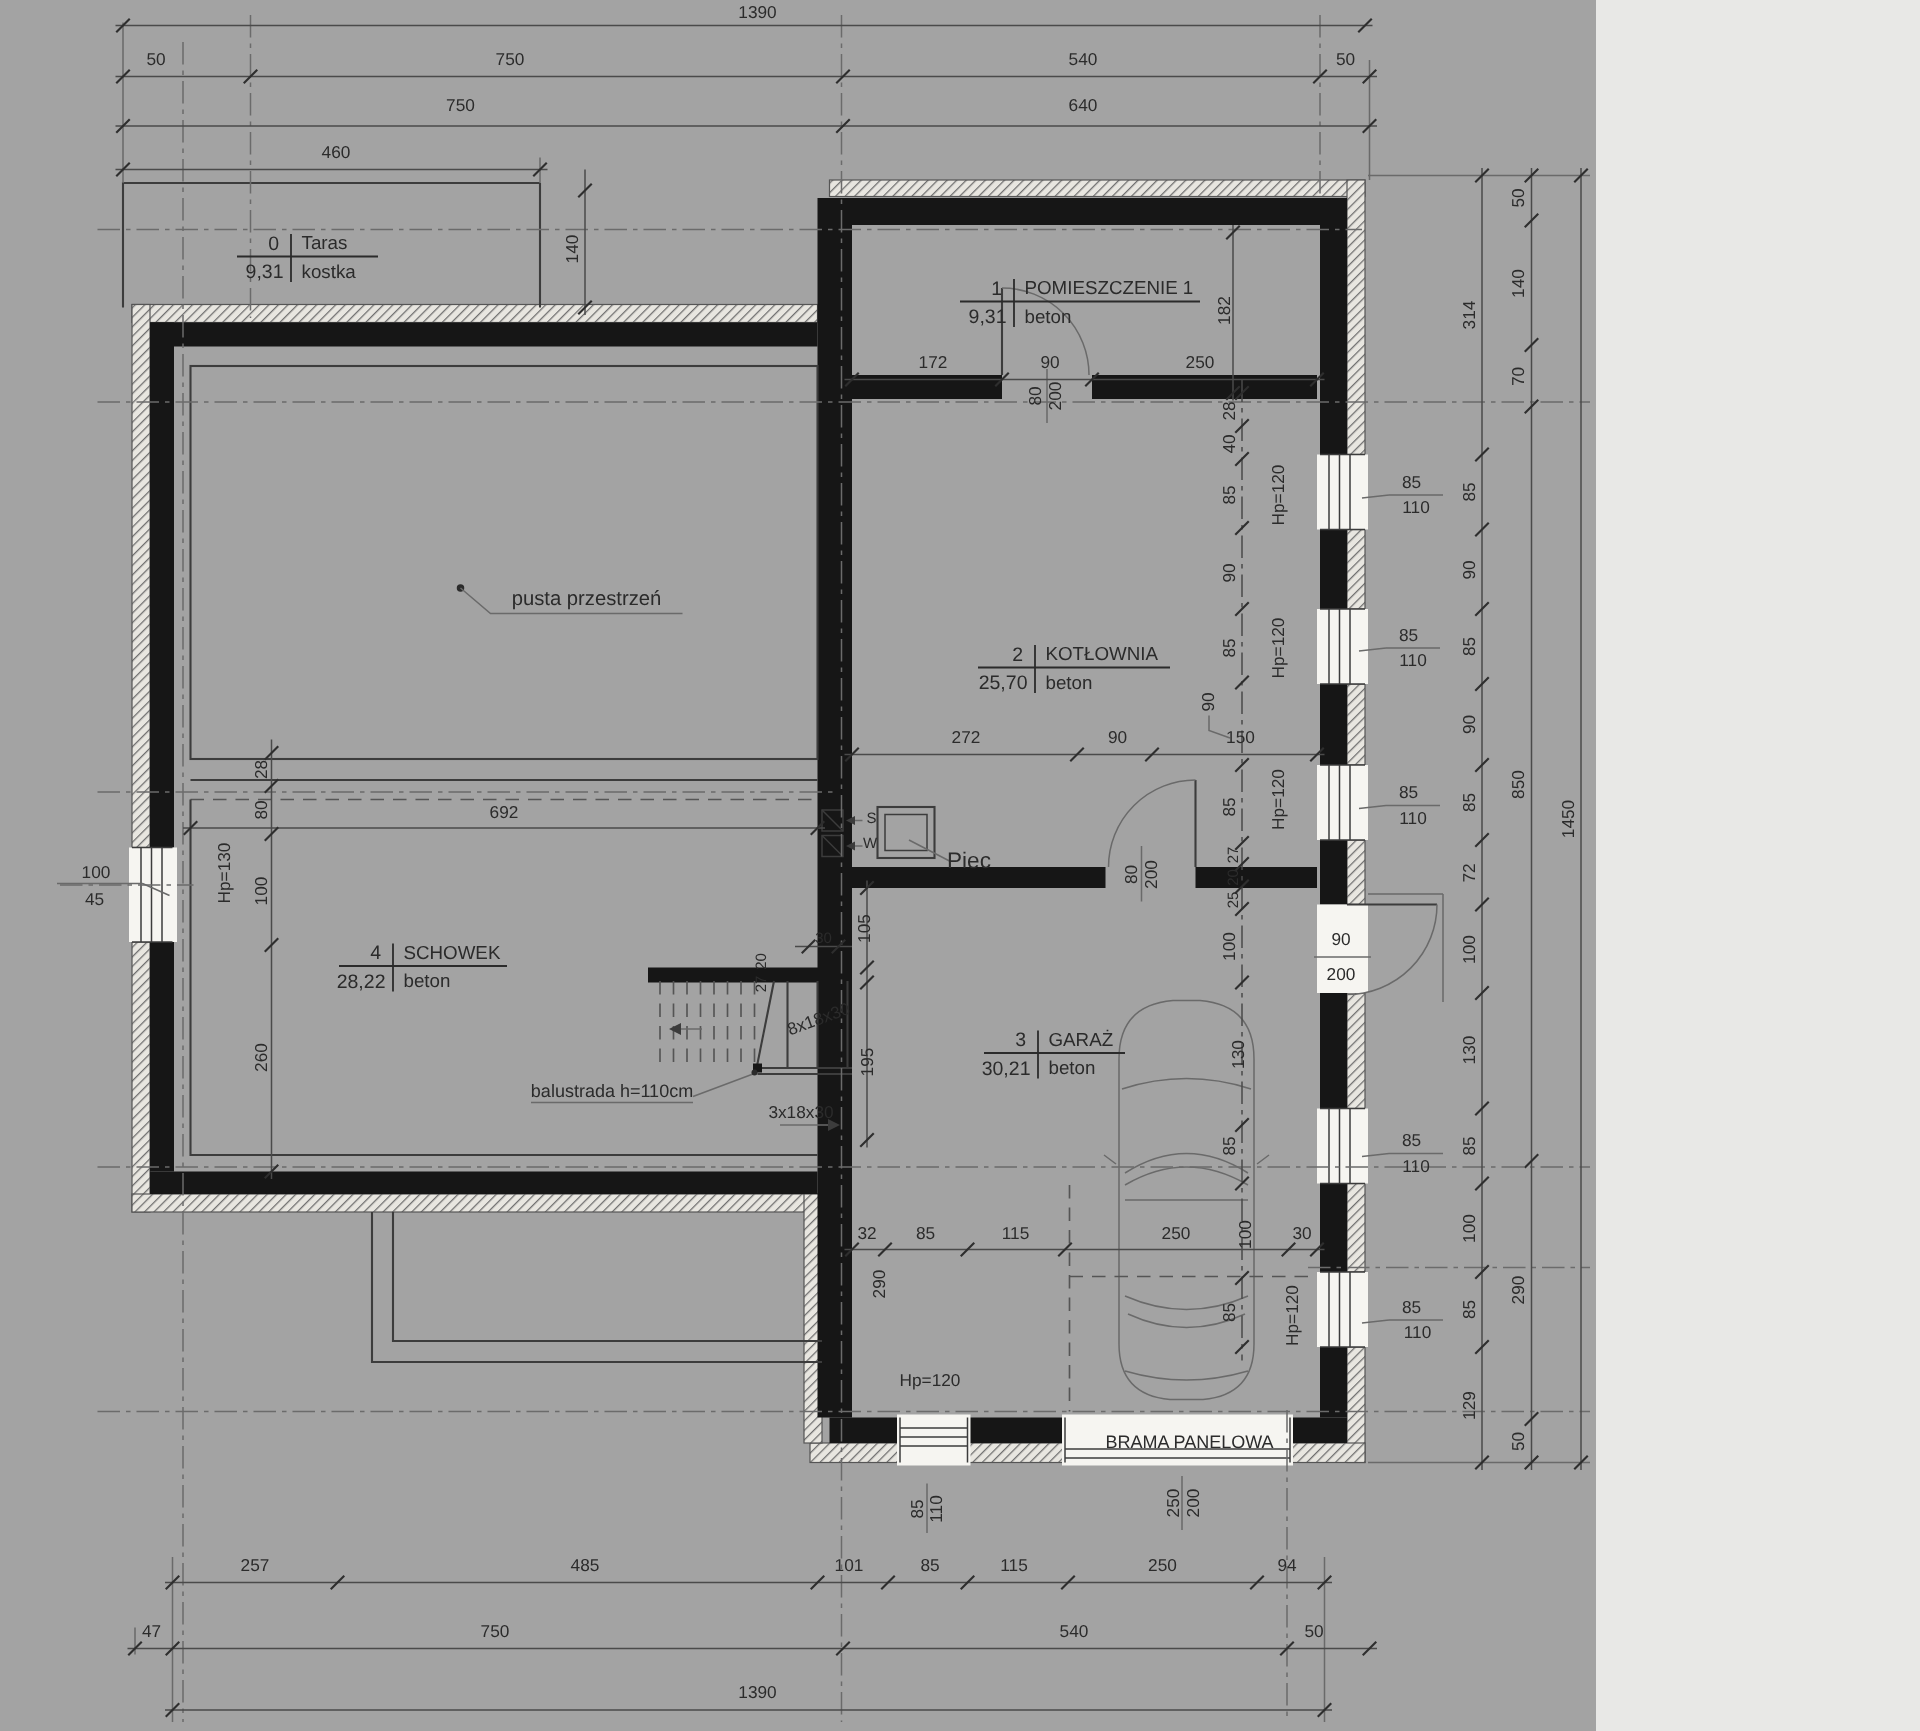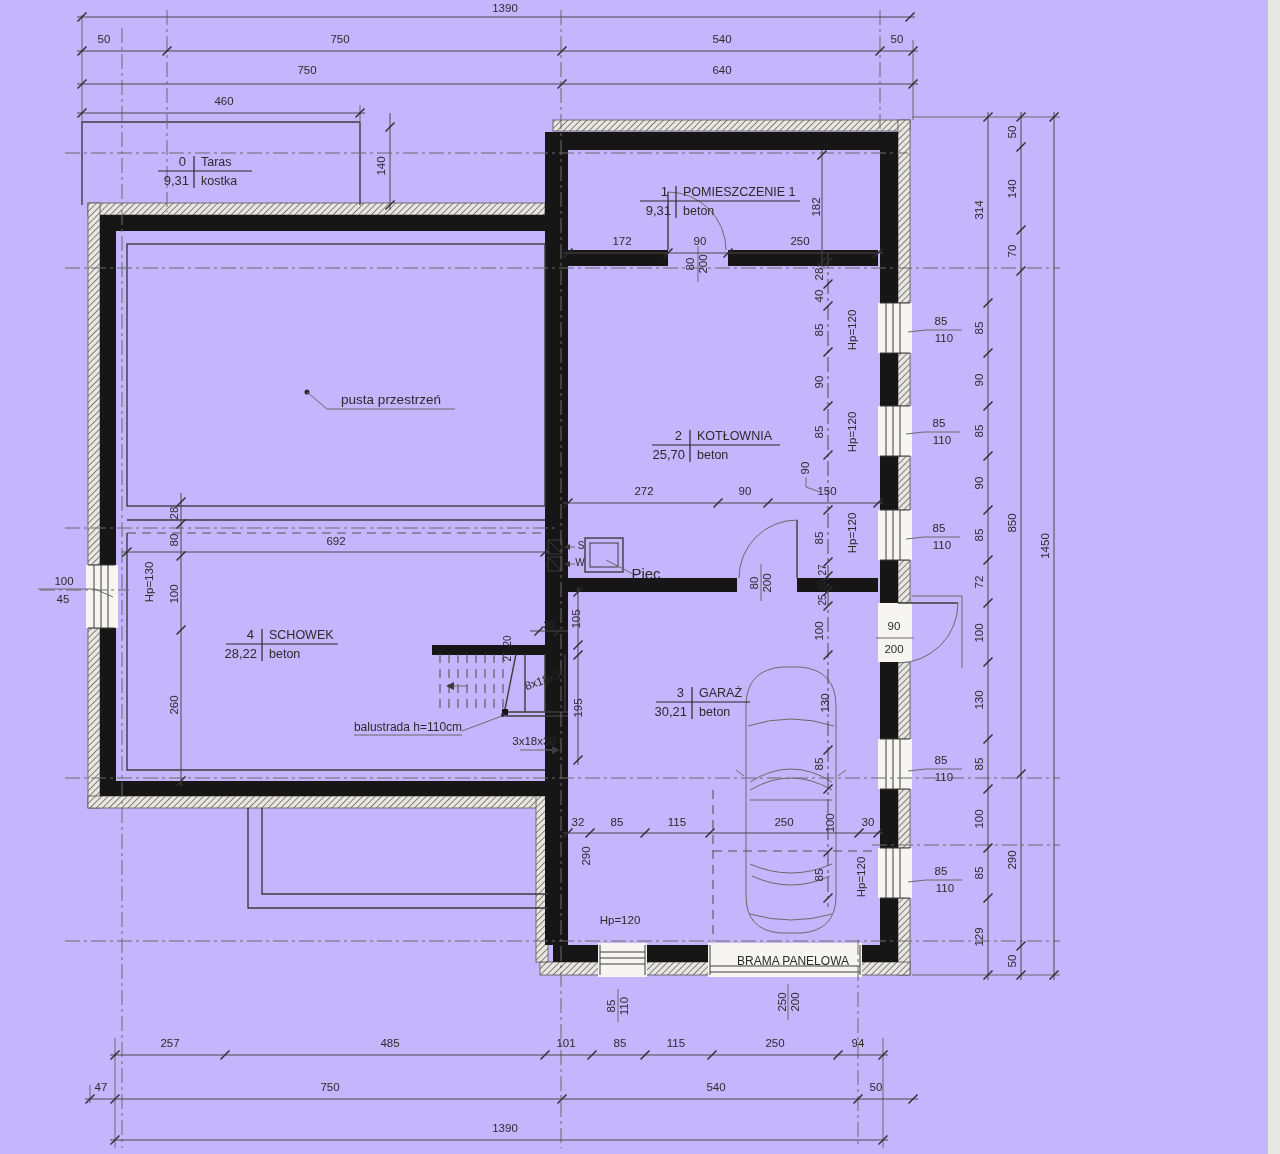--- a/index.html
+++ b/index.html
@@ -1,16 +1,16 @@
 <!DOCTYPE html>
 <html><head>
 <meta charset="utf-8">
 <style>
   html,body{margin:0;padding:0;background:#e8e8e6;}
-  .paper{position:relative;width:1268px;height:1154px;background:#c4b5fd;overflow:hidden;
+  .paper{position:relative;width:1064px;height:1154px;background:#a3a3a3;overflow:hidden;
          font-family:"Liberation Sans", sans-serif;}
   svg{position:absolute;left:0;top:0;}
   svg text{font-family:"Liberation Sans", sans-serif;fill:#2b2b2b;dominant-baseline:middle;}
   .wall{fill:#161616;stroke:none;}
   .thin{stroke:#3c3c3c;stroke-width:1.4;fill:none;}
   .lite{stroke:#6a6a6a;stroke-width:1;fill:none;}
   .white{fill:#f6f5f1;stroke:none;}
   .glz{stroke:#3c3c3c;stroke-width:1;fill:none;}
   .hatchband{fill:url(#hatch);stroke:#555;stroke-width:.8;}
   .dashed{stroke:#555;stroke-width:1.1;fill:none;stroke-dasharray:9 6;}

